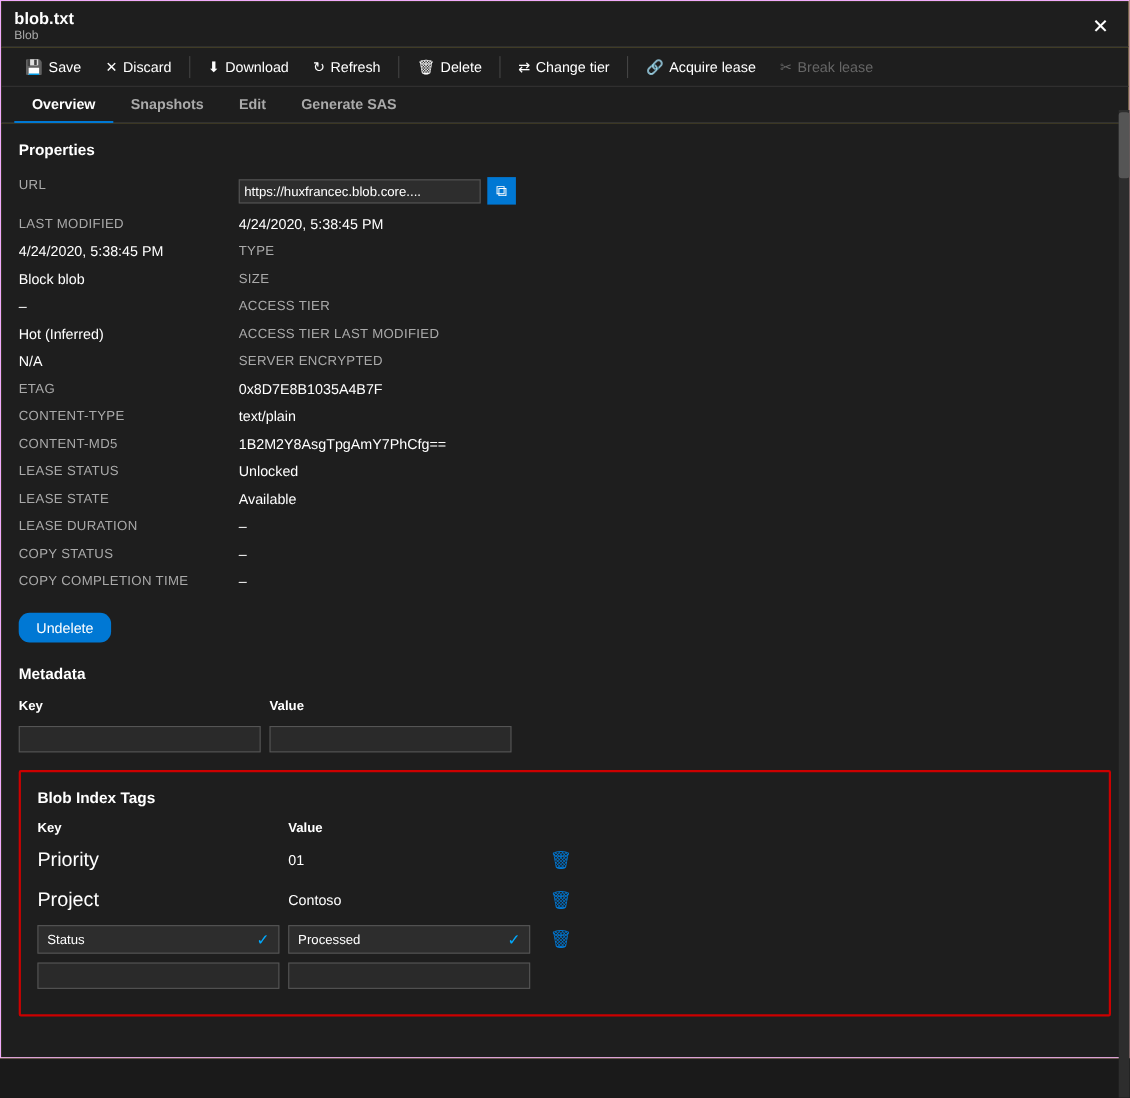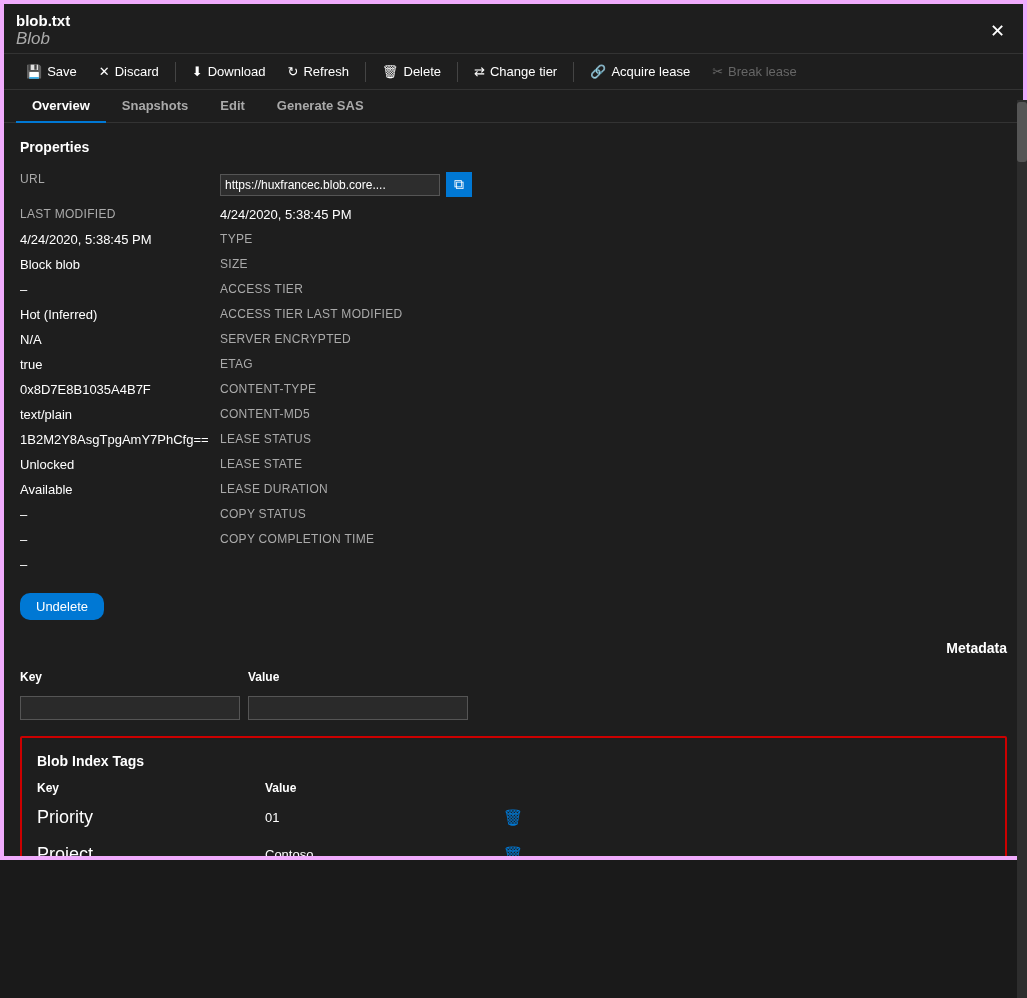--- a/index.html
+++ b/index.html
@@ -8,38 +8,38 @@
       color: #ffffff;
       font-family: 'Segoe UI', Arial, sans-serif;
       font-size: 13px;
       width: 1027px;
       height: 998px;
       overflow: hidden;
       position: relative;
     }
     .window {
       width: 1027px;
-      height: 860px;
+      height: 962px;
       background: #fde047;
       display: flex;
       flex-direction: column;
-      border: 4px solid #f0abfc;
+      border: 1px solid #f0abfc;
     }
     .title-bar {
       background: #1e1e1e;
       padding: 8px 12px 4px 12px;
       display: flex;
       align-items: center;
       justify-content: space-between;
       border-bottom: 1px solid #333;
       flex-shrink: 0;
     }
     .title-info { display: flex; flex-direction: column; }
     .title-name { font-size: 15px; font-weight: 600; color: #fff; }
-    .title-sub { font-size: 17px; color: #aaa; font-style: italic; }
+    .title-sub { font-size: 11px; color: #aaa; }
     .close-btn {
       background: none;
       border: none;
       color: #fff;
       font-size: 18px;
       cursor: pointer;
       padding: 2px 6px;
     }
     .toolbar {
       background: #1e1e1e;
@@ -154,21 +154,21 @@
       background: #0078d4;
       border: none;
       color: #fff;
       padding: 6px 16px;
       cursor: pointer;
       font-size: 13px;
       border-radius: 10px;
       margin-bottom: 20px;
     }
     .metadata-section { margin-bottom: 16px; }
-    .metadata-header { font-size: 14px; font-weight: 600; margin-bottom: 10px; text-align: right; }
+    .metadata-header { font-size: 14px; font-weight: 600; margin-bottom: 10px; }
     .metadata-grid {
       display: grid;
       grid-template-columns: 220px 220px;
       gap: 8px;
     }
     .metadata-col-header {
       font-size: 12px;
       font-weight: 600;
       color: #fff;
       padding: 4px 0;
@@ -225,21 +225,20 @@
       background: #2d2d2d;
       border: 1px solid #555;
       color: #fff;
       padding: 4px 8px;
       font-size: 12px;
       width: 100%;
       display: flex;
       align-items: center;
       justify-content: space-between;
       cursor: pointer;
-      flex-direction: column;
     }
     .check-icon { color: #00aaff; font-size: 14px; }
   </style>
 </head>
 <body>
 
 <div class="window">
 
   <div class="title-bar">
     <div class="title-info">
@@ -331,21 +330,20 @@
       <div class="prop-label">SIZE</div>
       <div class="prop-value">–</div>
 
       <div class="prop-label">ACCESS TIER</div>
       <div class="prop-value">Hot (Inferred)</div>
 
       <div class="prop-label">ACCESS TIER LAST MODIFIED</div>
       <div class="prop-value">N/A</div>
 
       <div class="prop-label">SERVER ENCRYPTED</div>
-      <div class="prop-value">true</div>
 
       <div class="prop-label">ETAG</div>
       <div class="prop-value">0x8D7E8B1035A4B7F</div>
 
       <div class="prop-label">CONTENT-TYPE</div>
       <div class="prop-value">text/plain</div>
 
       <div class="prop-label">CONTENT-MD5</div>
       <div class="prop-value">1B2M2Y8AsgTpgAmY7PhCfg==</div>
 

